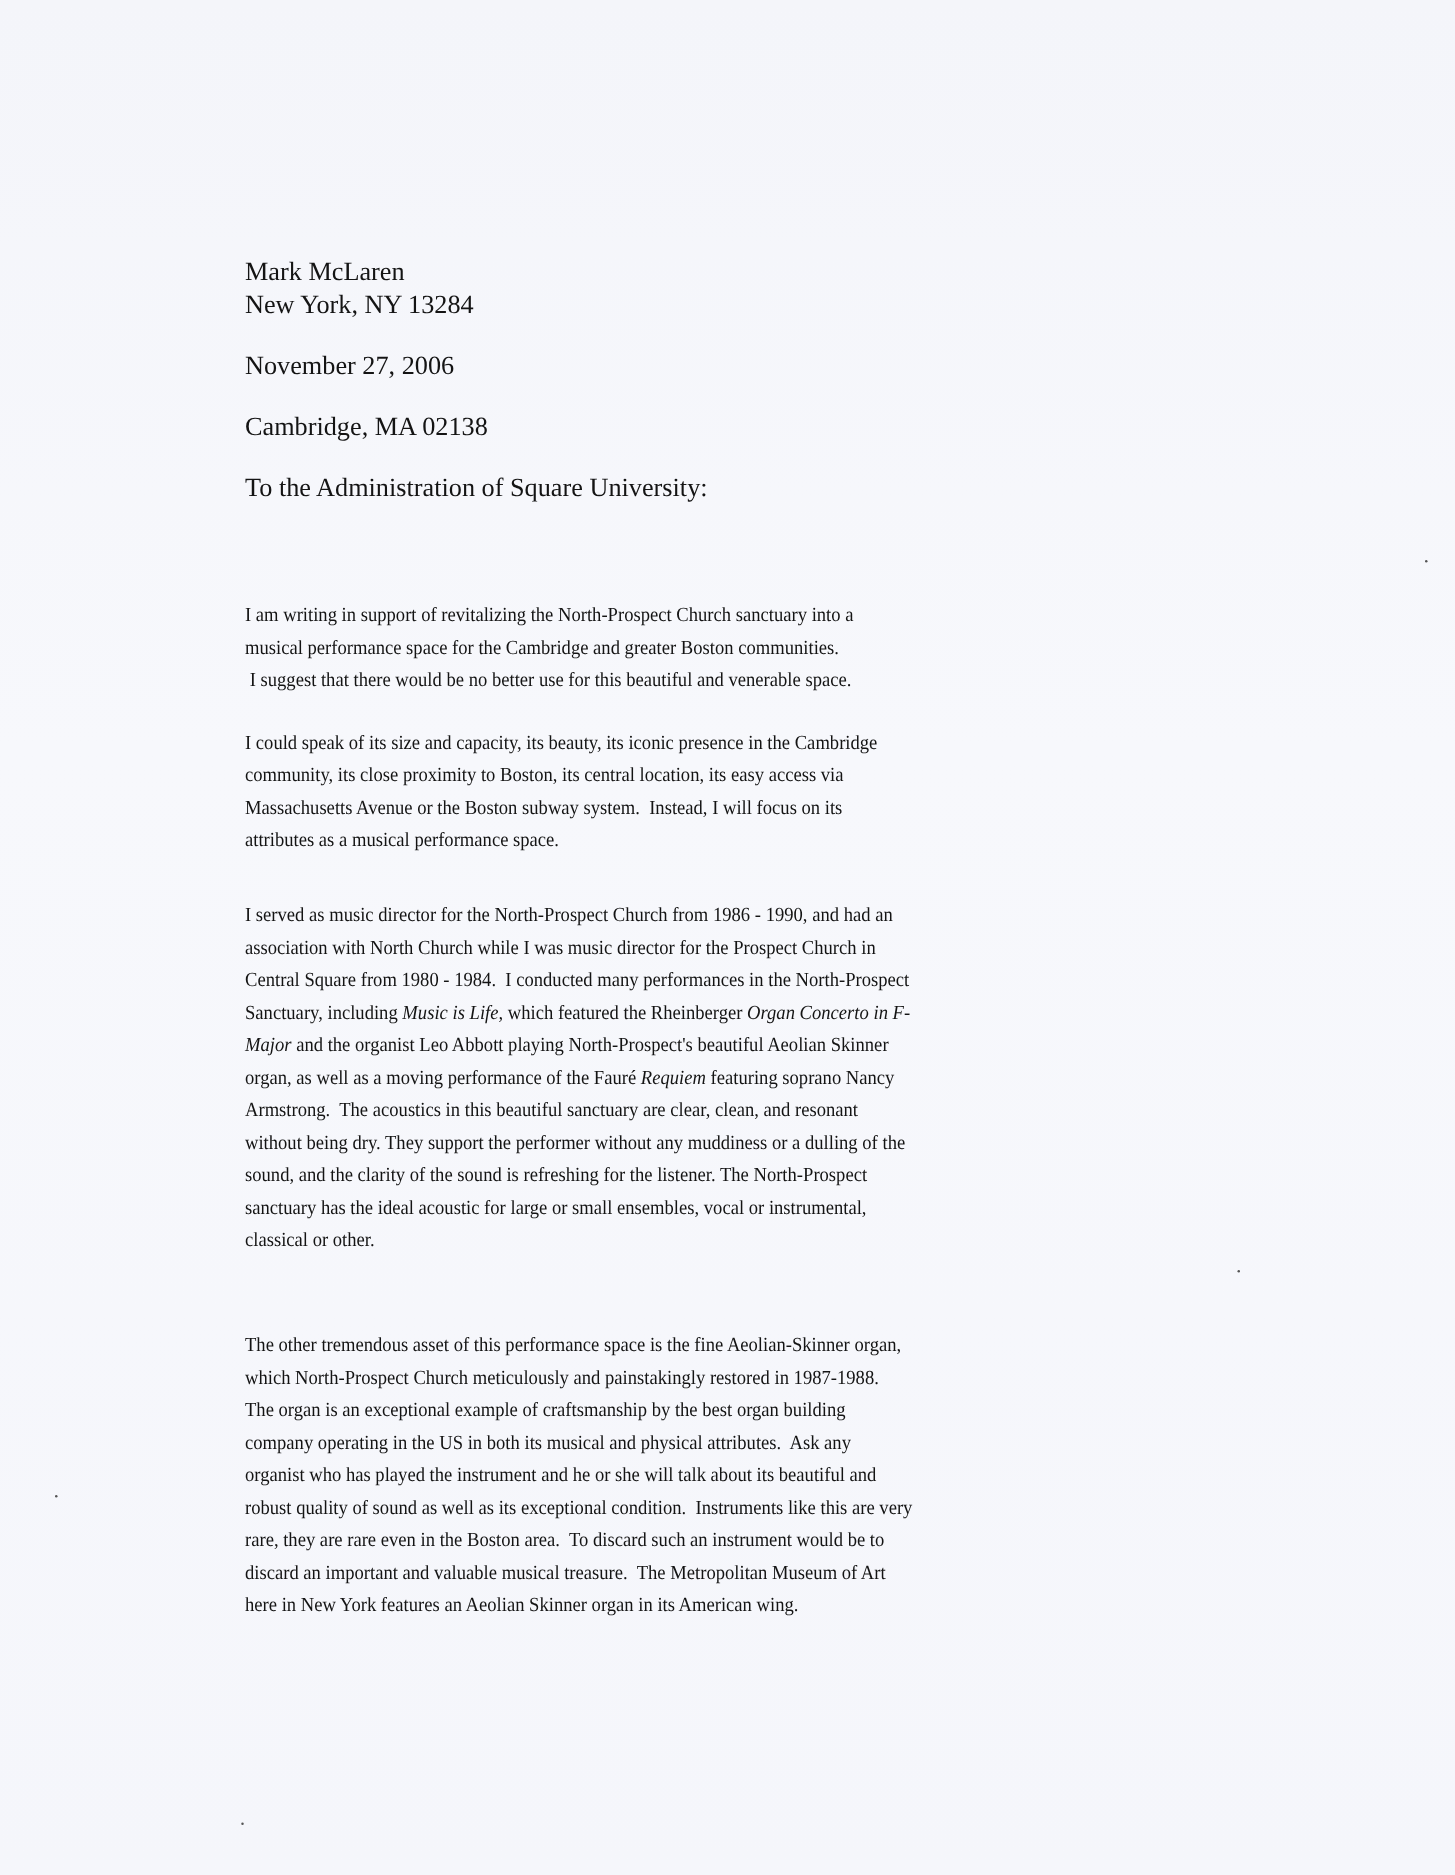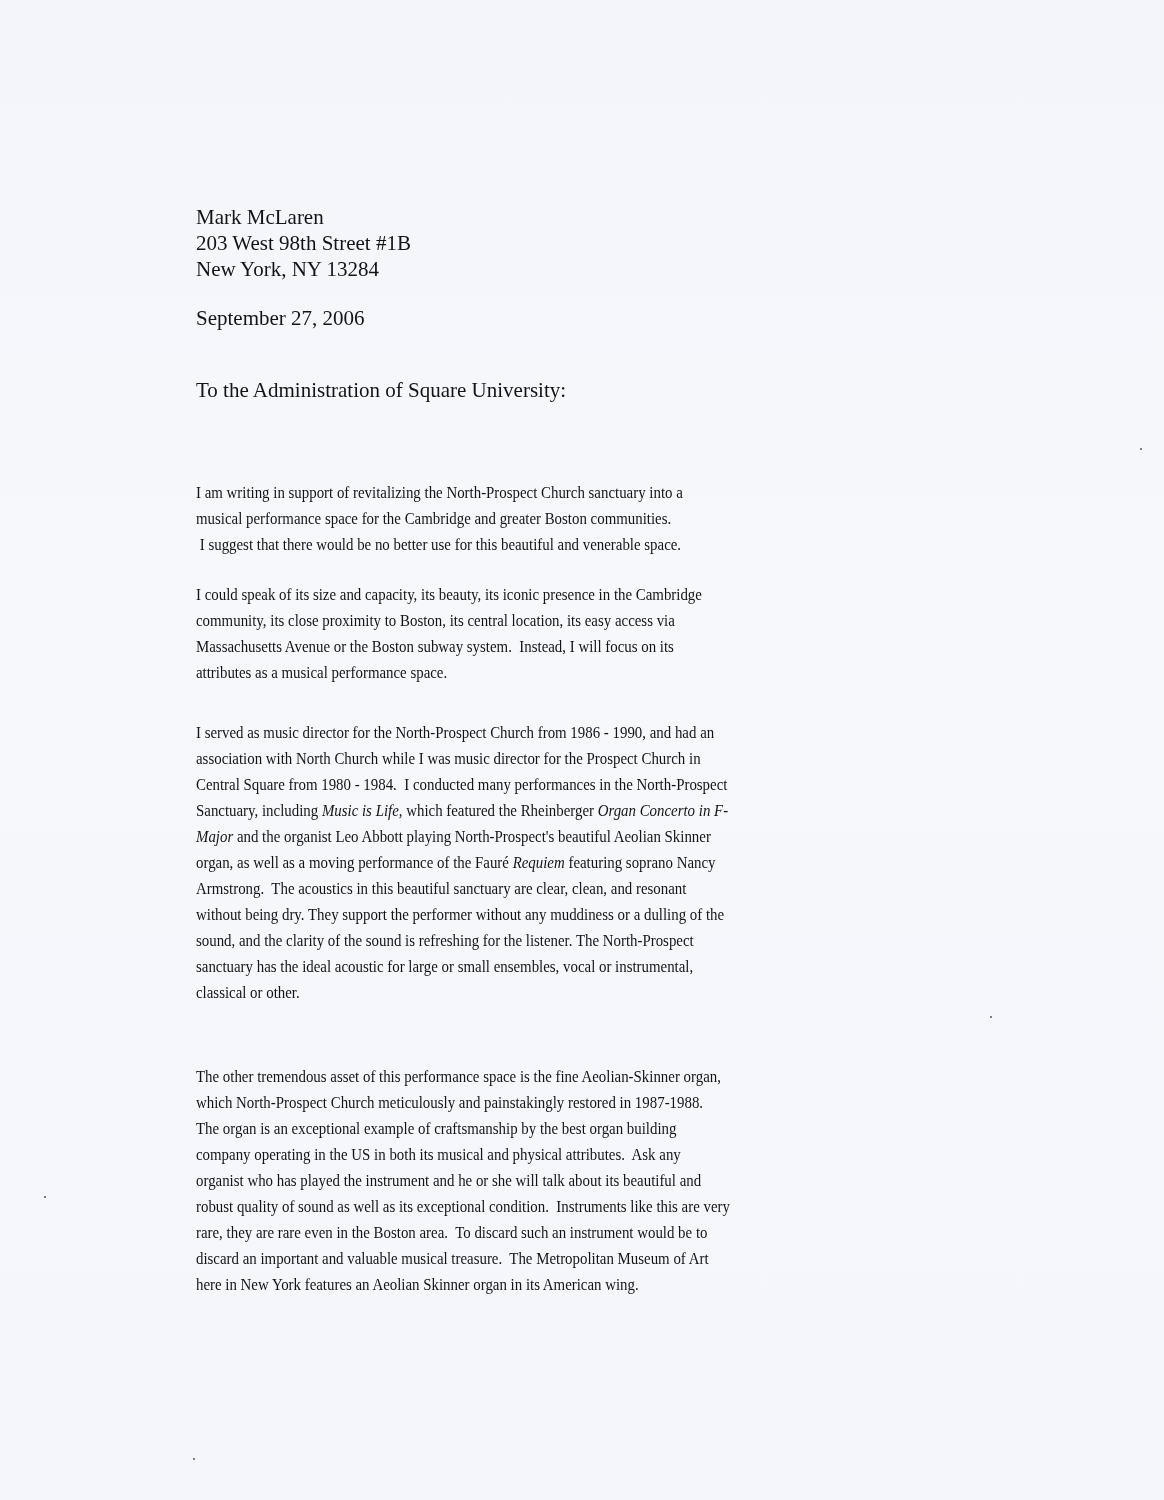--- a/index.html
+++ b/index.html
@@ -31,27 +31,27 @@
   .speck { position: absolute; width: 2px; height: 2px; background: #555; border-radius: 50%; }
 </style>
 </head>
 <body>
 
 <div class="page">
 
   <div class="letter">
     <div>
       <span class="line">Mark McLaren</span>
-      <span class="line">203 West 98th Street #1B</span>
       <span class="line">New York, NY  13284</span>
     </div>
     <div class="gap"></div>
-    <span class="line">September 27, 2006</span>
+    <span class="line">November 27, 2006</span>
     <div class="gap"></div>
     <div>
+      <span class="line">Cambridge, MA 02138</span>
     </div>
     <div class="gap"></div>
     <span class="line">To the Administration of Square University:</span>
   </div>
 
   <div class="para" style="top:480px">
     <span class="p-line">I am writing in support of revitalizing the North-Prospect Church sanctuary into a</span>
     <span class="p-line">musical performance space for the Cambridge and greater Boston communities.</span>
     <span class="p-line" style="white-space:pre"> I suggest that there would be no better use for this beautiful and venerable space.</span>
   </div>

